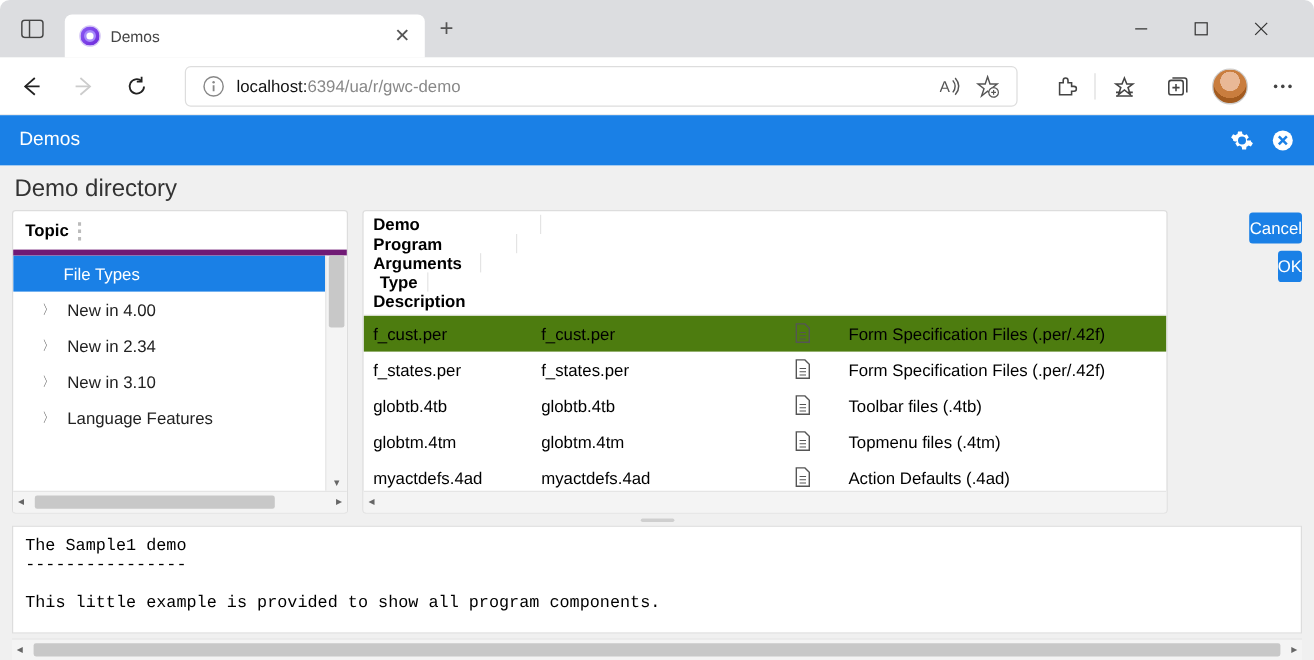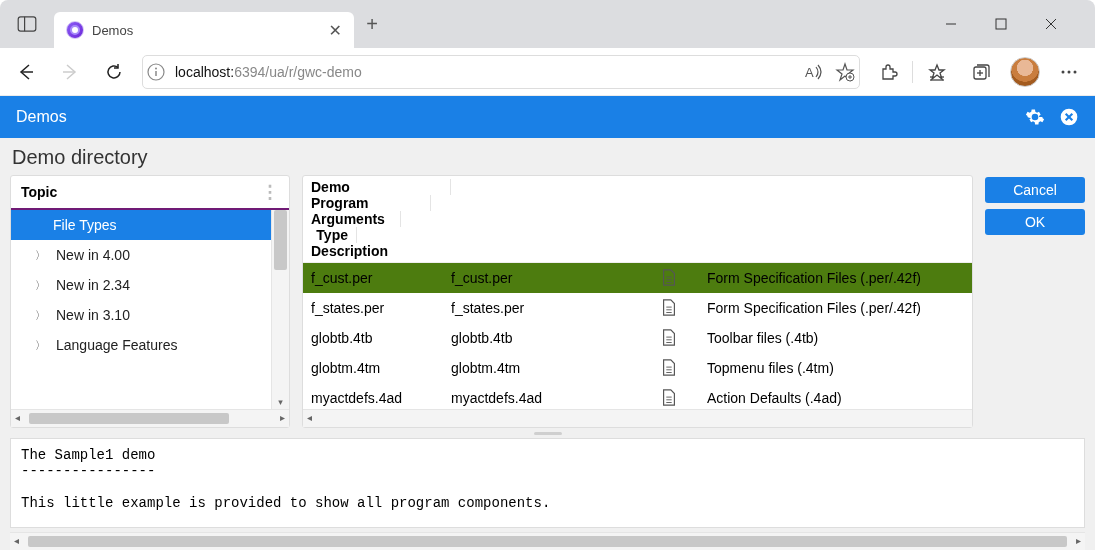--- a/index.html
+++ b/index.html
@@ -15,21 +15,21 @@
   .tab .favicon::after { content:""; width:6px; height:6px; border-radius:50%; background:#fff; border:2px solid #a78bfa; }
   .tab-title { flex:1; color:#444; font-size: 13px; }
   .tab-close { color:#555; cursor:pointer; font-size:16px; }
   .new-tab { width: 36px; text-align:center; color:#555; font-size:20px; cursor:pointer; }
   .spacer { flex: 1; }
   .winbtn { width: 50px; text-align:center; color:#333; font-size:12px; }
 
   .toolbar { height: 48px; background: #fff; border-bottom: 1px solid #ececec; display:flex; align-items:center; padding: 0 6px; gap: 4px; }
   .toolbtn { width: 40px; height:40px; display:flex; align-items:center; justify-content:center; color:#333; border-radius:4px; }
   .toolbtn.disabled { color: #bbb; }
-  .addressbar { flex:1; height:34px; border:1px solid #ddd; border-radius:5px; display:flex; align-items:center; padding:0 4px; gap:10px; color:#333; margin: 0 4px; }
+  .addressbar { flex:1; height:34px; border:1px solid #ddd; border-radius:5px; display:flex; align-items:center; padding:0 14px; gap:10px; color:#333; margin: 0 16px; }
   .addressbar .info { color:#666; }
   .url-host { color:#111; }
   .url-rest { color:#888; }
   .addressbar .spacer { flex:1; }
   .avatar { width:30px; height:30px; border-radius:50%; background: radial-gradient(circle at 50% 35%, #e9b896 0 35%, #c97d3e 36% 60%, #a35b1f 61% 100%); border:1px solid #ccc; }
   .divider { width:1px; height:22px; background:#ddd; }
 
   
   .app-header { height: 42px; background: #1a80e6; color:#fff; display:flex; align-items:center; padding:0 16px; font-size:16px; }
   .app-header .right { display:flex; gap:14px; align-items:center; }
@@ -37,21 +37,21 @@
 
   
   .app-body { height: 412px; background: #f0f0f0; display:flex; flex-direction:column; }
   .subtitle { padding: 8px 12px 6px; color:#333; font-size:20px; }
   .panels { flex:1; display:flex; gap:12px; padding: 0 10px; min-height:0; }
 
   .panel { background:#fff; border:1px solid #ddd; border-radius:3px; display:flex; flex-direction:column; min-height:0; }
   .panel-topic { width: 280px; }
   .panel-main { flex:1; }
 
-  .topic-header { display:flex; align-items:center; justify-content:space-between; padding:8px 10px; font-weight:600; border-bottom:2px solid #701a75; }
+  .topic-header { display:flex; align-items:center; justify-content:flex-start; padding:8px 10px; font-weight:600; border-bottom:5px solid #701a75; }
   .dots { color:#bbb; font-size:18px; line-height:10px; }
 
   .tree-wrap { flex:1; display:flex; min-height:0; }
   .tree { flex:1; overflow:hidden; }
   .tree-row { display:flex; align-items:center; height:30px; padding-left:24px; gap:10px; color:#222; cursor:pointer; }
   .tree-row.sel { background:#1a80e6; color:#fff;align-items:center; }
   .tree-row.indent { padding-left:42px; }
   .chev { font-size:11px; color:#555; }
   .vscroll { width:18px; background:#f4f4f4; border-left:1px solid #e5e5e5; position:relative; }
   .vscroll .thumb { position:absolute; top:0; left:2px; right:2px; height:60px; background:#c8c8c8; border-radius:2px; }
@@ -67,21 +67,21 @@
   .grid-rows { flex:1; overflow:hidden; }
   .grid-row { display:flex; align-items:center; height:30px; padding:0 8px; }
   .grid-row.sel { background:#4d7c0f; }
   .col-demo { width:140px; }
   .col-prog { width:120px; }
   .col-args { width:90px; }
   .col-type { width:46px; text-align:right; }
   .col-desc { flex:1; }
   .doc-icon svg { width:16px; height:18px; }
 
-  .side-buttons { width: 100px; display:flex; flex-direction:column; gap:6px; padding-top:2px; }
+  .side-buttons { width: 100px; display:flex; flex-direction:column; gap:6px; padding-top:2px;align-items:flex-end; }
   .btn { background:#1a80e6; color:#fff; text-align:center; height:26px; line-height:26px; border-radius:3px; cursor:pointer; font-size:14px; }
 
   .resizer { height:10px; display:flex; justify-content:center; align-items:center; }
   .resizer::before { content:""; width:28px; height:3px; background:#cfcfcf; border-radius:2px; }
 
   .output { background:#fff; border:1px solid #ddd; margin:0 10px; padding:8px 10px; font-family: Consolas, "Courier New", monospace; font-size:14px; white-space:pre; overflow:hidden; height: 90px; }
 
   .bottom-scroll { margin: 4px 10px 0; }
 
   svg { display:block; }

